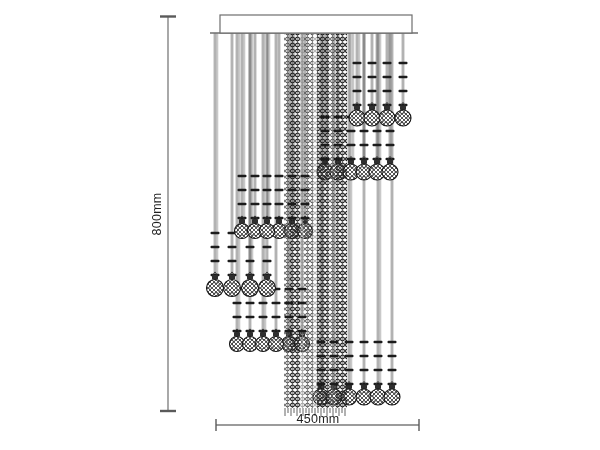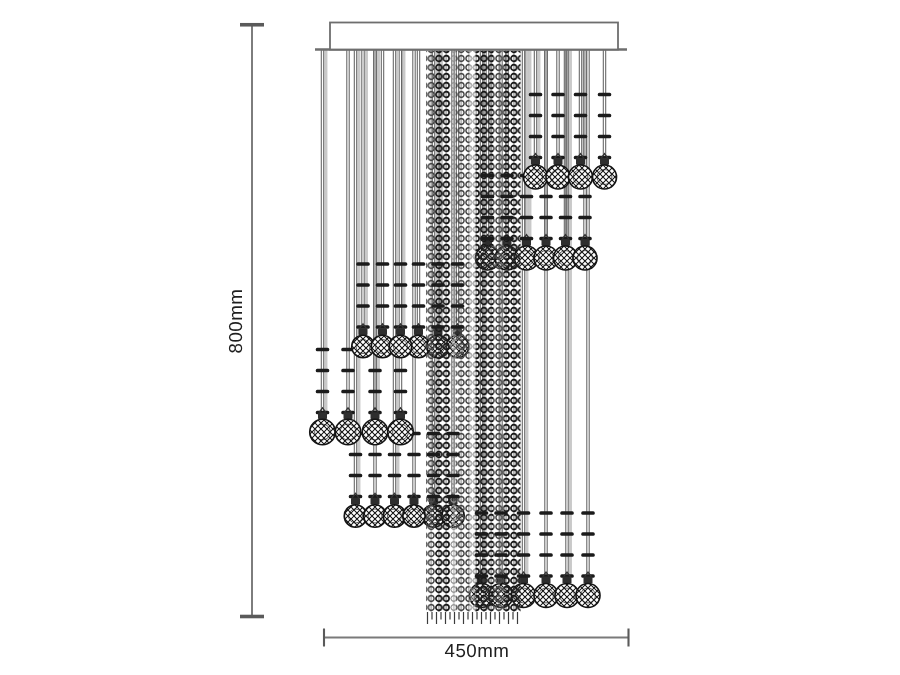--- a/index.html
+++ b/index.html
@@ -18,21 +18,21 @@
     letter-spacing:0.3px;
     text-align:center;
     user-select:none;
   }
   .dim-label.vertical{
     left:127px;top:207px;width:60px;
     transform:rotate(-90deg);
     transform-origin:center center;
   }
   .dim-label.horizontal{
-    left:278px;top:427px;width:80px;
+    left:278px;top:412px;width:80px;
   }
 </style>
 </head>
 <body>
 
 <div class="stage">
   <svg id="diagram-svg" width="600" height="450" viewBox="0 0 600 450">
       <defs>
         <pattern id="beadD" width="5" height="6" patternUnits="userSpaceOnUse">
           <circle cx="2.5" cy="3" r="1.9" fill="none" stroke="#161616" stroke-width="1.05"></circle>

